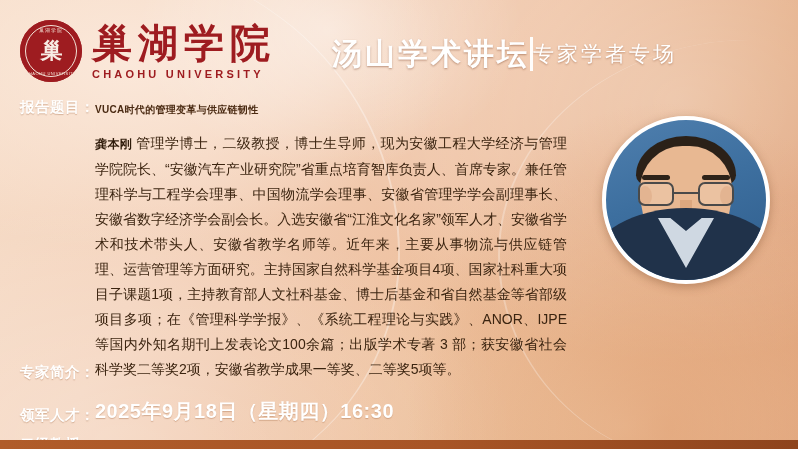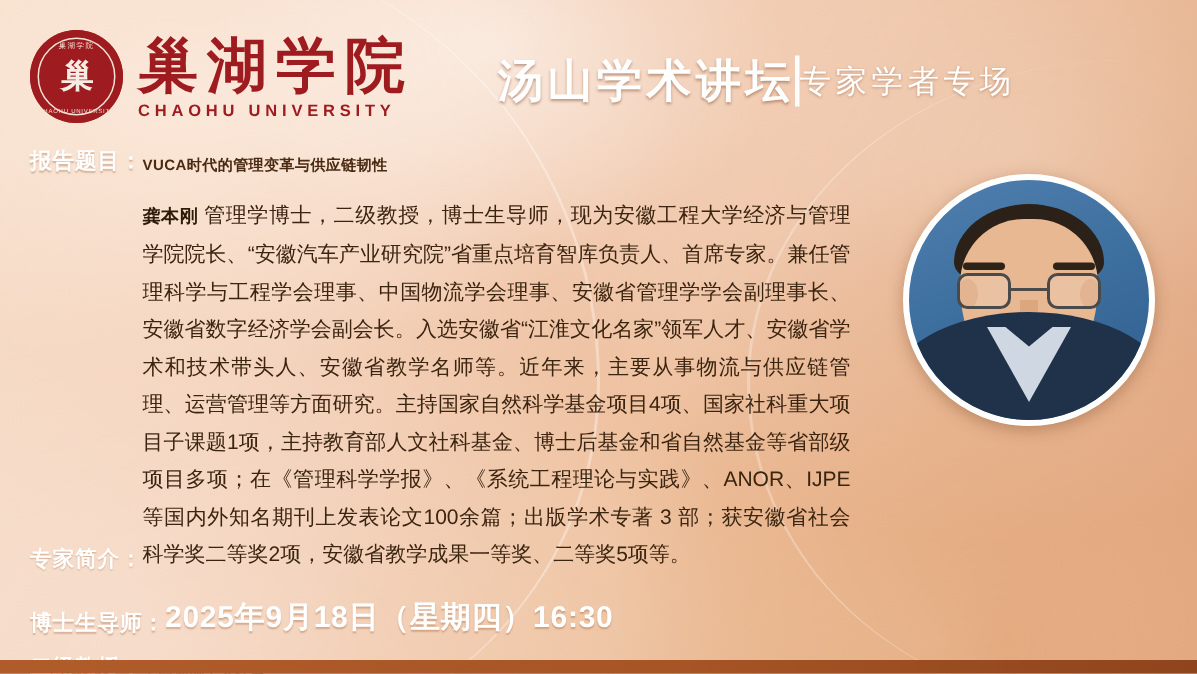--- a/index.html
+++ b/index.html
@@ -370,21 +370,21 @@
       </div>
       <div class="nose"></div>
       <div class="mouth"></div>
       <div class="shoulders"></div>
       <div class="collar"></div>
     </div>
   </div>
 
   <div class="footer">
     <div class="row">
-      <span class="label">博士生导师：</span>
+      <span class="label">领军人才：</span>
       <span class="time-value">2025年9月18日（星期四）16:30</span>
     </div>
     <div class="row">
       <span class="label">二级教授：</span>
       <span class="value-dark">中国物流学会理事</span>
     </div>
     <div class="row">
       <span class="label">主办单位：</span>
       <span class="value-dark">科研处、工商管理学院</span>
     </div>

